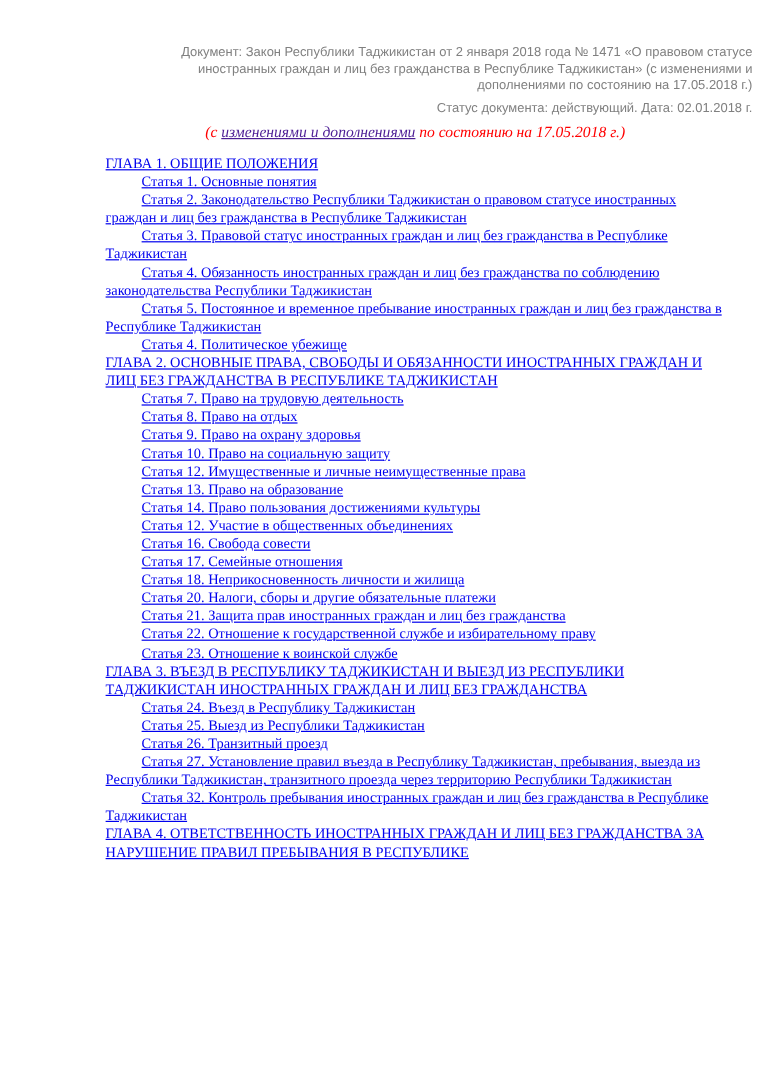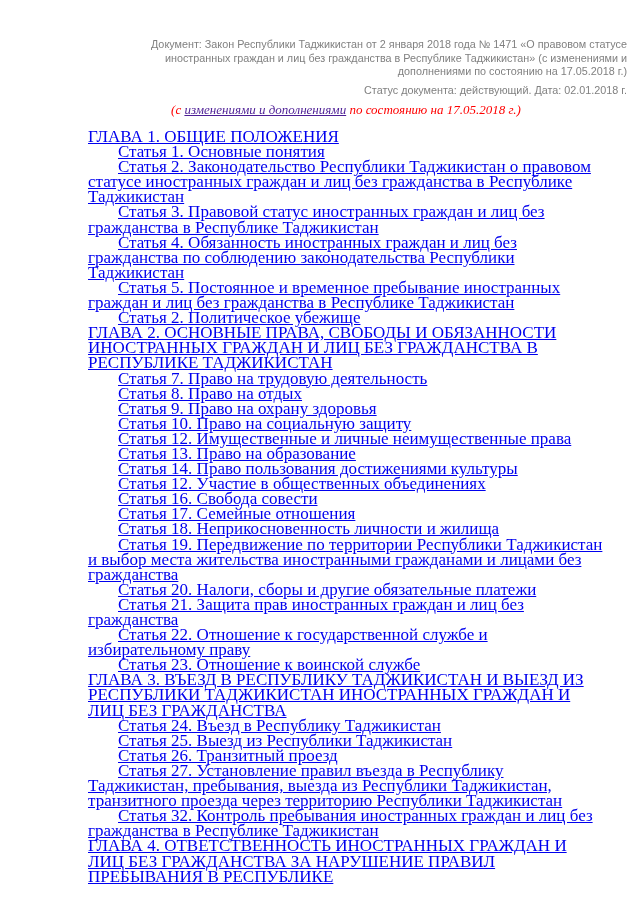--- a/index.html
+++ b/index.html
@@ -41,21 +41,21 @@
     font-size: 13px;
     font-style: italic;
     line-height: 15px;
     color: #ff0000;
   }
   .amendment a { color: #4c1d95; cursor: pointer; }
 
   
   .toc {
     margin: 12px 35px 0 88px;
-    font-size: 17px;
+    font-size: 12px;
     line-height: 15.1px;
   }
   .toc-item { margin: 0; }
   .toc-item.article { text-indent: 30px; }
   a.toc-link { color: #0000ee; text-decoration: underline; cursor: pointer; }
 </style>
 </head>
 <body>
 
 <div class="page">
@@ -68,34 +68,33 @@
 
   <p class="amendment"><span>(с </span><a href="#">изменениями и дополнениями</a><span> по состоянию на 17.05.2018 г.)</span></p>
 
   <div class="toc" id="toc">
       <p class="toc-item chapter"><a href="#" class="toc-link">ГЛАВА 1. ОБЩИЕ ПОЛОЖЕНИЯ</a></p>
       <p class="toc-item article"><a href="#" class="toc-link">Статья 1. Основные понятия</a></p>
       <p class="toc-item article"><a href="#" class="toc-link">Статья 2. Законодательство Республики Таджикистан о правовом статусе иностранных граждан и лиц без гражданства в Республике Таджикистан</a></p>
       <p class="toc-item article"><a href="#" class="toc-link">Статья 3. Правовой статус иностранных граждан и лиц без гражданства в Республике Таджикистан</a></p>
       <p class="toc-item article"><a href="#" class="toc-link">Статья 4. Обязанность иностранных граждан и лиц без гражданства по соблюдению законодательства Республики Таджикистан</a></p>
       <p class="toc-item article"><a href="#" class="toc-link">Статья 5. Постоянное и временное пребывание иностранных граждан и лиц без гражданства в Республике Таджикистан</a></p>
-      <p class="toc-item article"><a href="#" class="toc-link">Статья 2. Политическое убежище</a></p>
+      <p class="toc-item article"><a href="#" class="toc-link">Статья 4. Политическое убежище</a></p>
       <p class="toc-item chapter"><a href="#" class="toc-link">ГЛАВА 2. ОСНОВНЫЕ ПРАВА, СВОБОДЫ И ОБЯЗАННОСТИ ИНОСТРАННЫХ ГРАЖДАН И ЛИЦ БЕЗ ГРАЖДАНСТВА В РЕСПУБЛИКЕ ТАДЖИКИСТАН</a></p>
       <p class="toc-item article"><a href="#" class="toc-link">Статья 7. Право на трудовую деятельность</a></p>
       <p class="toc-item article"><a href="#" class="toc-link">Статья 8. Право на отдых</a></p>
       <p class="toc-item article"><a href="#" class="toc-link">Статья 9. Право на охрану здоровья</a></p>
       <p class="toc-item article"><a href="#" class="toc-link">Статья 10. Право на социальную защиту</a></p>
       <p class="toc-item article"><a href="#" class="toc-link">Статья 12. Имущественные и личные неимущественные права</a></p>
       <p class="toc-item article"><a href="#" class="toc-link">Статья 13. Право на образование</a></p>
       <p class="toc-item article"><a href="#" class="toc-link">Статья 14. Право пользования достижениями культуры</a></p>
       <p class="toc-item article"><a href="#" class="toc-link">Статья 12. Участие в общественных объединениях</a></p>
       <p class="toc-item article"><a href="#" class="toc-link">Статья 16. Свобода совести</a></p>
       <p class="toc-item article"><a href="#" class="toc-link">Статья 17. Семейные отношения</a></p>
       <p class="toc-item article"><a href="#" class="toc-link">Статья 18. Неприкосновенность личности и жилища</a></p>
-      <p class="toc-item article"><a href="#" class="toc-link">Статья 19. Передвижение по территории Республики Таджикистан и выбор места жительства иностранными гражданами и лицами без гражданства</a></p>
       <p class="toc-item article"><a href="#" class="toc-link">Статья 20. Налоги, сборы и другие обязательные платежи</a></p>
       <p class="toc-item article"><a href="#" class="toc-link">Статья 21. Защита прав иностранных граждан и лиц без гражданства</a></p>
       <p class="toc-item article"><a href="#" class="toc-link">Статья 22. Отношение к государственной службе и избирательному праву</a></p>
       <p class="toc-item article"><a href="#" class="toc-link">Статья 23. Отношение к воинской службе</a></p>
       <p class="toc-item chapter"><a href="#" class="toc-link">ГЛАВА 3. ВЪЕЗД В РЕСПУБЛИКУ ТАДЖИКИСТАН И ВЫЕЗД ИЗ РЕСПУБЛИКИ ТАДЖИКИСТАН ИНОСТРАННЫХ ГРАЖДАН И ЛИЦ БЕЗ ГРАЖДАНСТВА</a></p>
       <p class="toc-item article"><a href="#" class="toc-link">Статья 24. Въезд в Республику Таджикистан</a></p>
       <p class="toc-item article"><a href="#" class="toc-link">Статья 25. Выезд из Республики Таджикистан</a></p>
       <p class="toc-item article"><a href="#" class="toc-link">Статья 26. Транзитный проезд</a></p>
       <p class="toc-item article"><a href="#" class="toc-link">Статья 27. Установление правил въезда в Республику Таджикистан, пребывания, выезда из Республики Таджикистан, транзитного проезда через территорию Республики Таджикистан</a></p>
       <p class="toc-item article"><a href="#" class="toc-link">Статья 32. Контроль пребывания иностранных граждан и лиц без гражданства в Республике Таджикистан</a></p>

